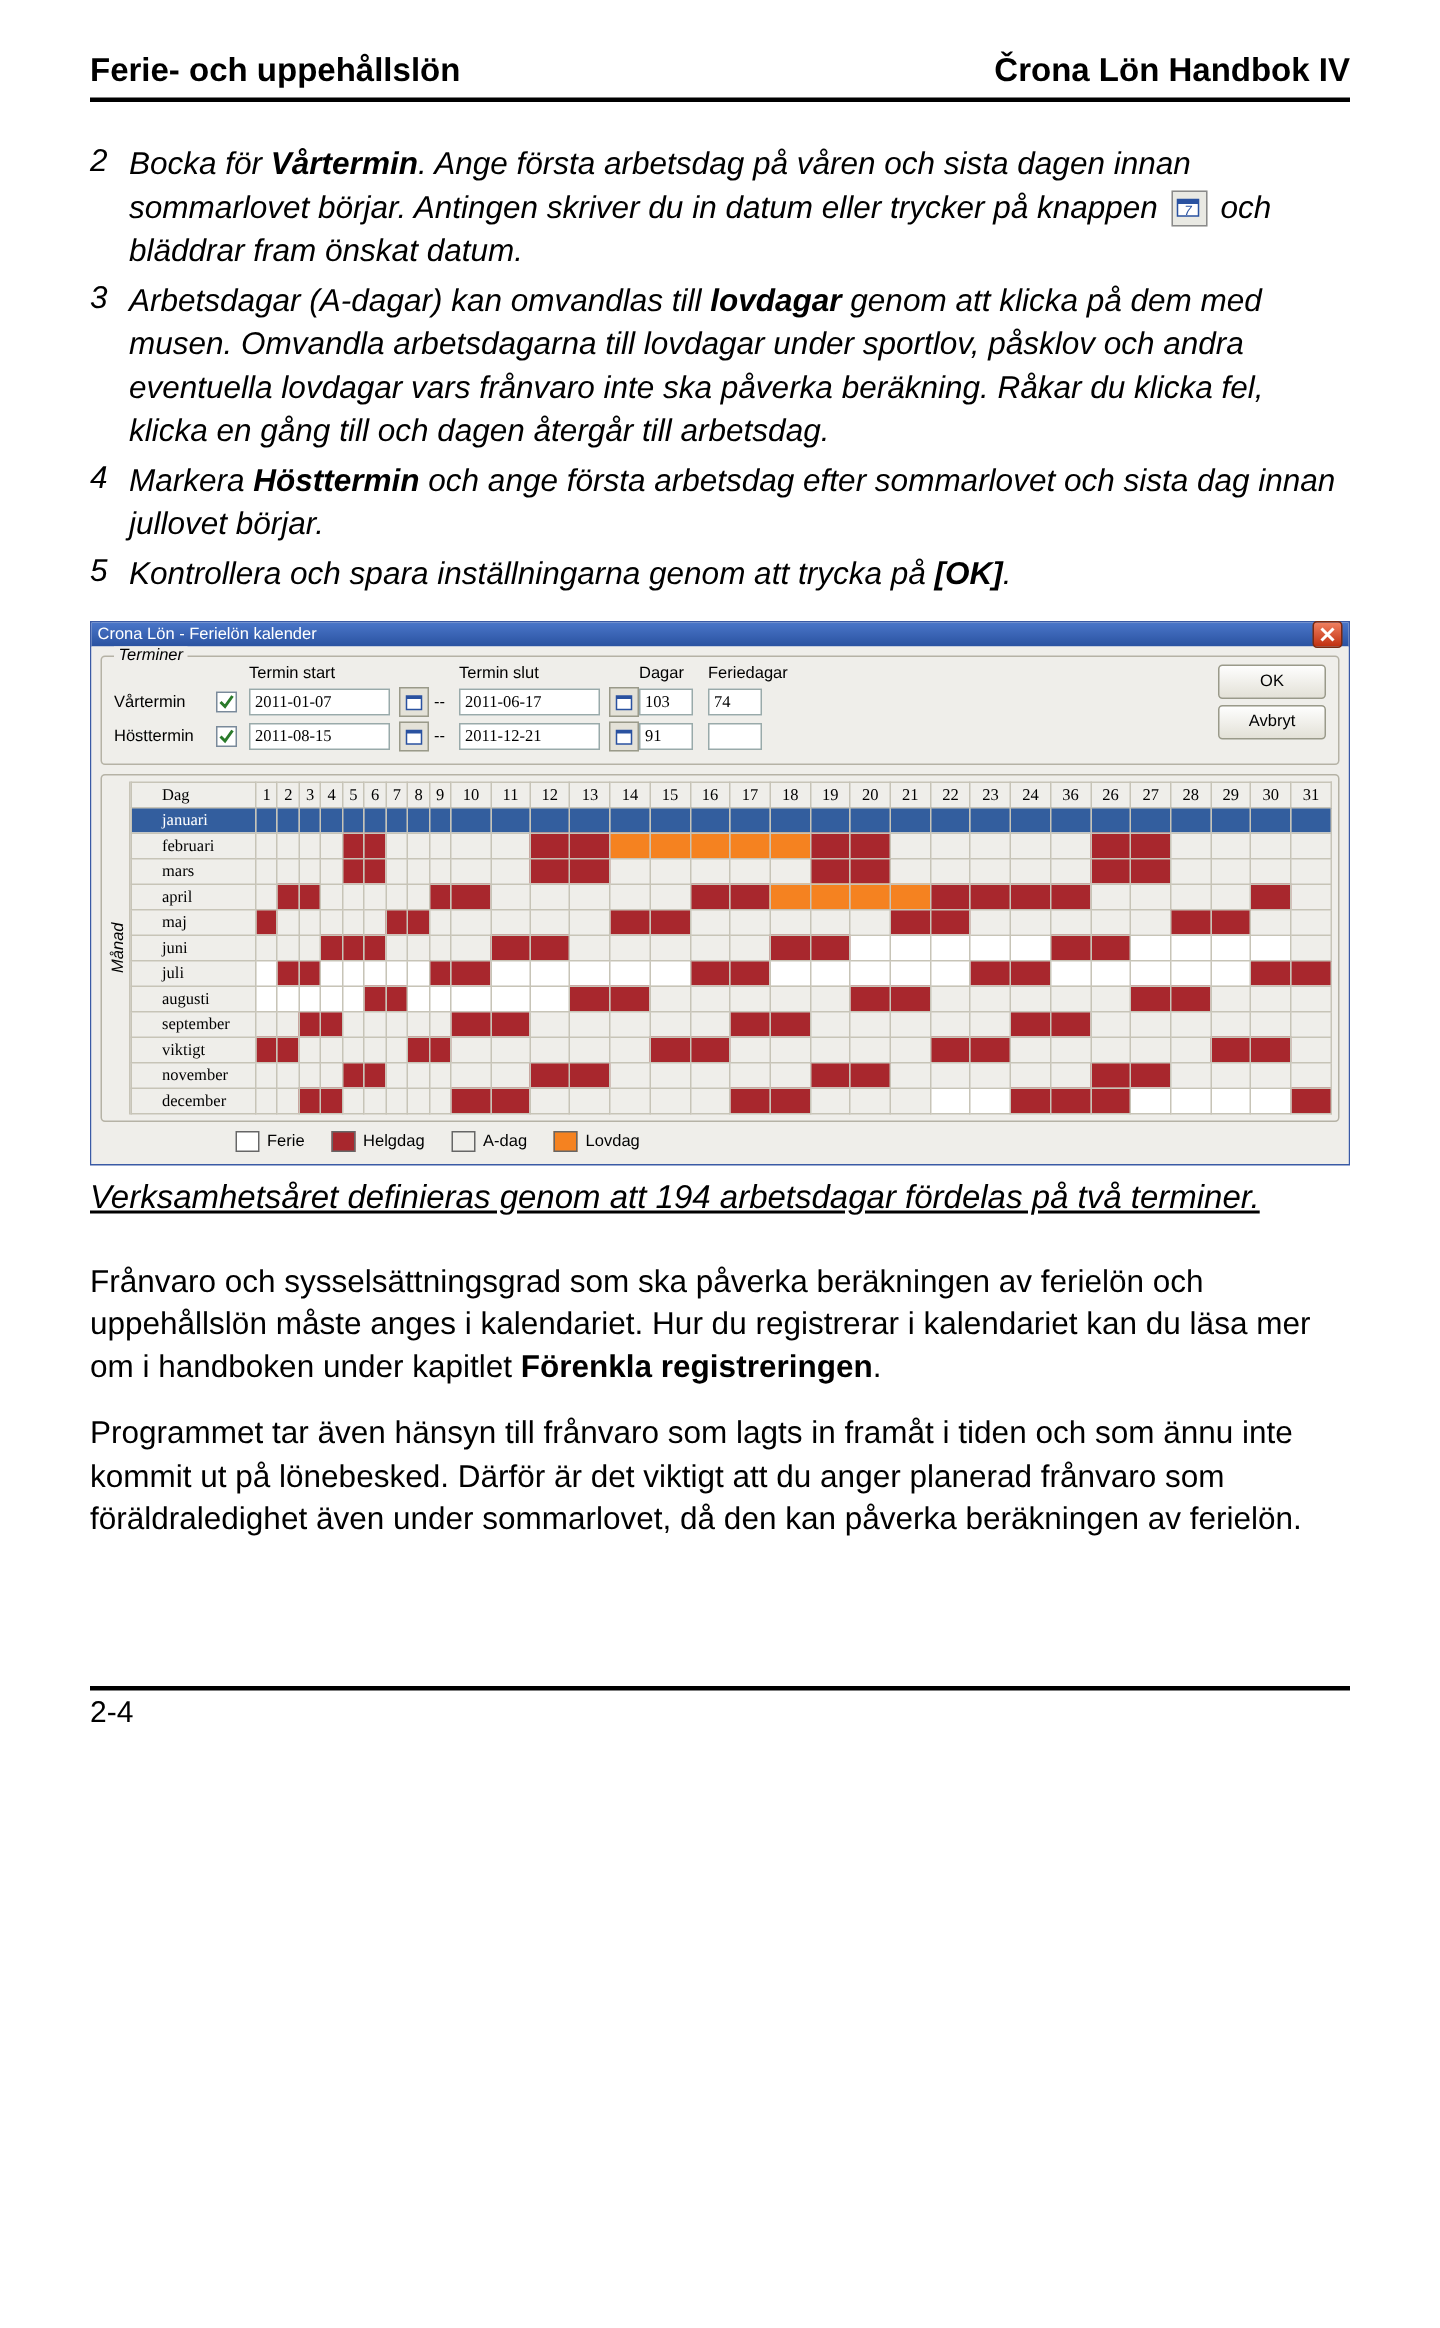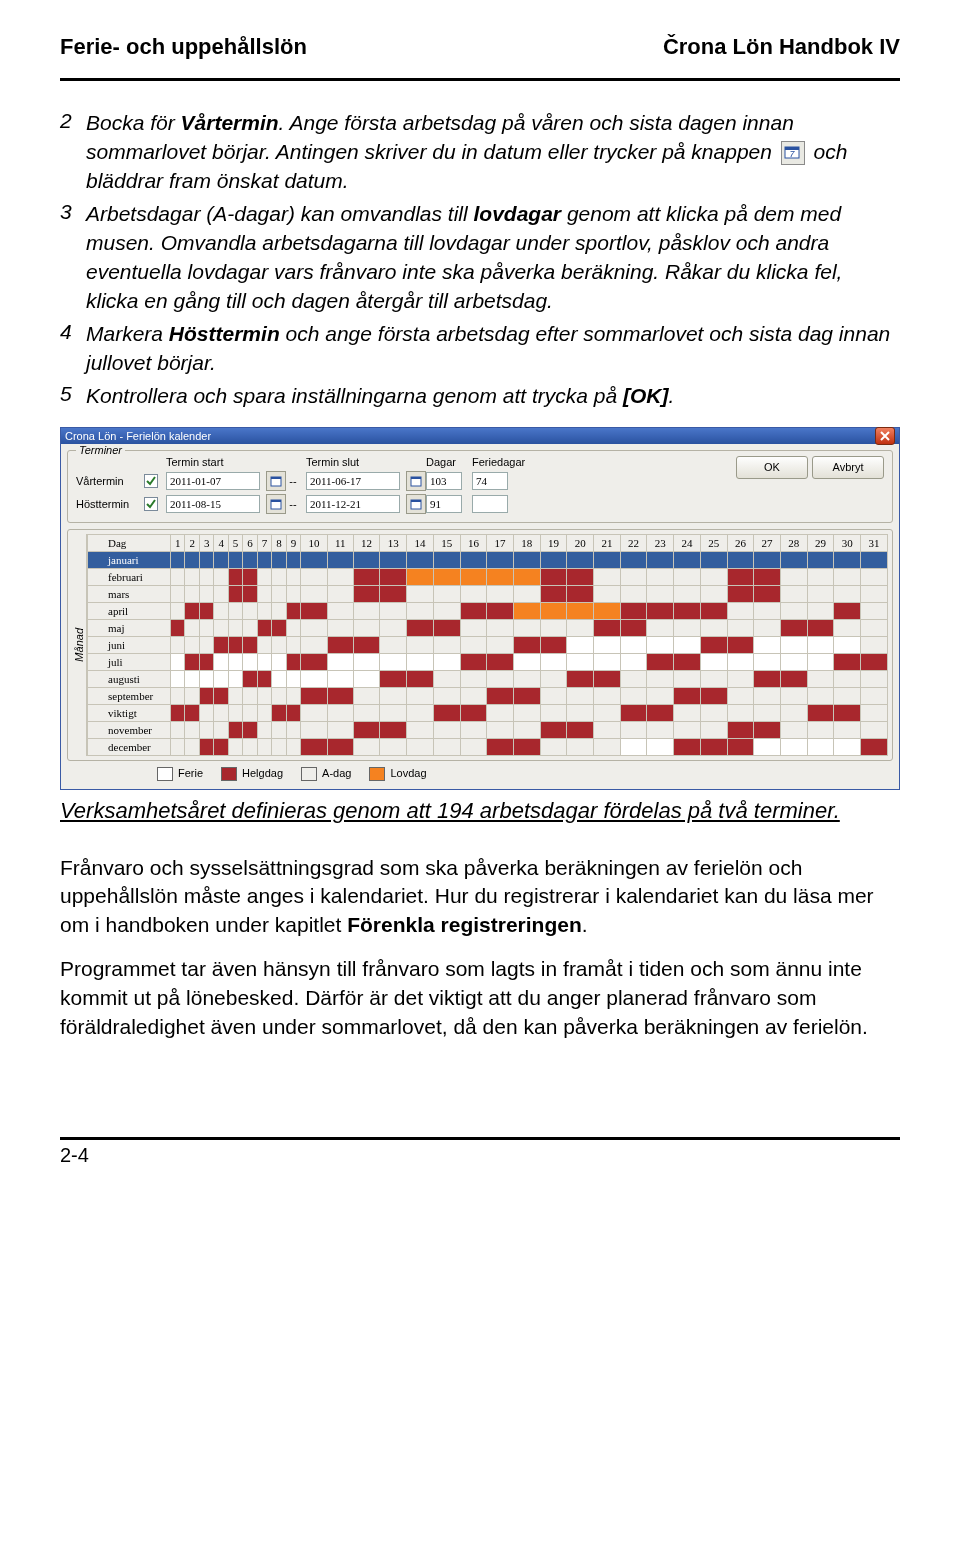--- a/index.html
+++ b/index.html
@@ -8,21 +8,21 @@
     background:#fff; color:#000;
     width:960px;
   }
   .page {
     padding:34px 60px 20px 60px;
   }
   .hdr {
     display:flex; justify-content:space-between;
     font-size:22px; font-weight:700;
     border-bottom:3px solid #000;
-    padding-bottom:18px;
+    padding-bottom:5px;
     margin-bottom:28px;
   }
   .hacek { font-family: "Segoe UI", Arial, sans-serif; }
   .num-list { list-style:none; padding:0; margin:0 0 16px 0; }
   .num-list li { display:flex; margin:0 0 4px 0; }
   .num-list li .num { width:26px; flex:none; font-size:21px; font-style:italic; }
   .num-list li .txt { font-size:21px; font-style:italic; line-height:1.38; }
   .bold { font-weight:700; }
   .inline-icon {
     display:inline-block; vertical-align:middle;
@@ -71,21 +71,21 @@
     column-gap:6px; row-gap:3px; align-items:center;
   }
   .th { font-weight:400; }
   .chk { width:12px; height:12px; border:1px solid #7a8a9a; background:#fff; display:flex; align-items:center; justify-content:center; }
   .chk svg { width:10px; height:10px; }
   .tinput { height:16px; border:1px solid #9aa; background:#fff; padding:0 3px; font:11px Tahoma; display:flex; align-items:center; }
   .tinput.sm { width:28px; }
   .calbtn { width:18px; height:18px; border:1px solid #9a9a8a; background:#e4e2d8;
     display:flex; align-items:center; justify-content:center; }
   .dashsep { text-align:center; }
-  .dlgbtns { display:flex; gap:4px; }
+  .dlgbtns { display:flex; flex-direction:column; gap:4px; }
   .dlgbtn { width:70px; height:21px; border:1px solid #9a9a8a;
     background:linear-gradient(#fefefe,#e3e1d7); border-radius:3px;
     display:flex; align-items:center; justify-content:center; }
 
   .caltable-wrap {
     border:1px solid #b5b2a5; border-radius:3px; padding:4px;
     position:relative; display:flex;
   }
   .monthaxis {
     width:14px; display:flex; align-items:center; justify-content:center;
@@ -271,21 +271,21 @@
                 <th>15</th>
                 <th>16</th>
                 <th>17</th>
                 <th>18</th>
                 <th>19</th>
                 <th>20</th>
                 <th>21</th>
                 <th>22</th>
                 <th>23</th>
                 <th>24</th>
-                <th>25</th>
+                <th>36</th>
                 <th>26</th>
                 <th>27</th>
                 <th>28</th>
                 <th>29</th>
                 <th>30</th>
                 <th>31</th>
               </tr>
               <tr class="sel">
                 <th class="rowh">januari</th>
                 <td class="red"></td>

